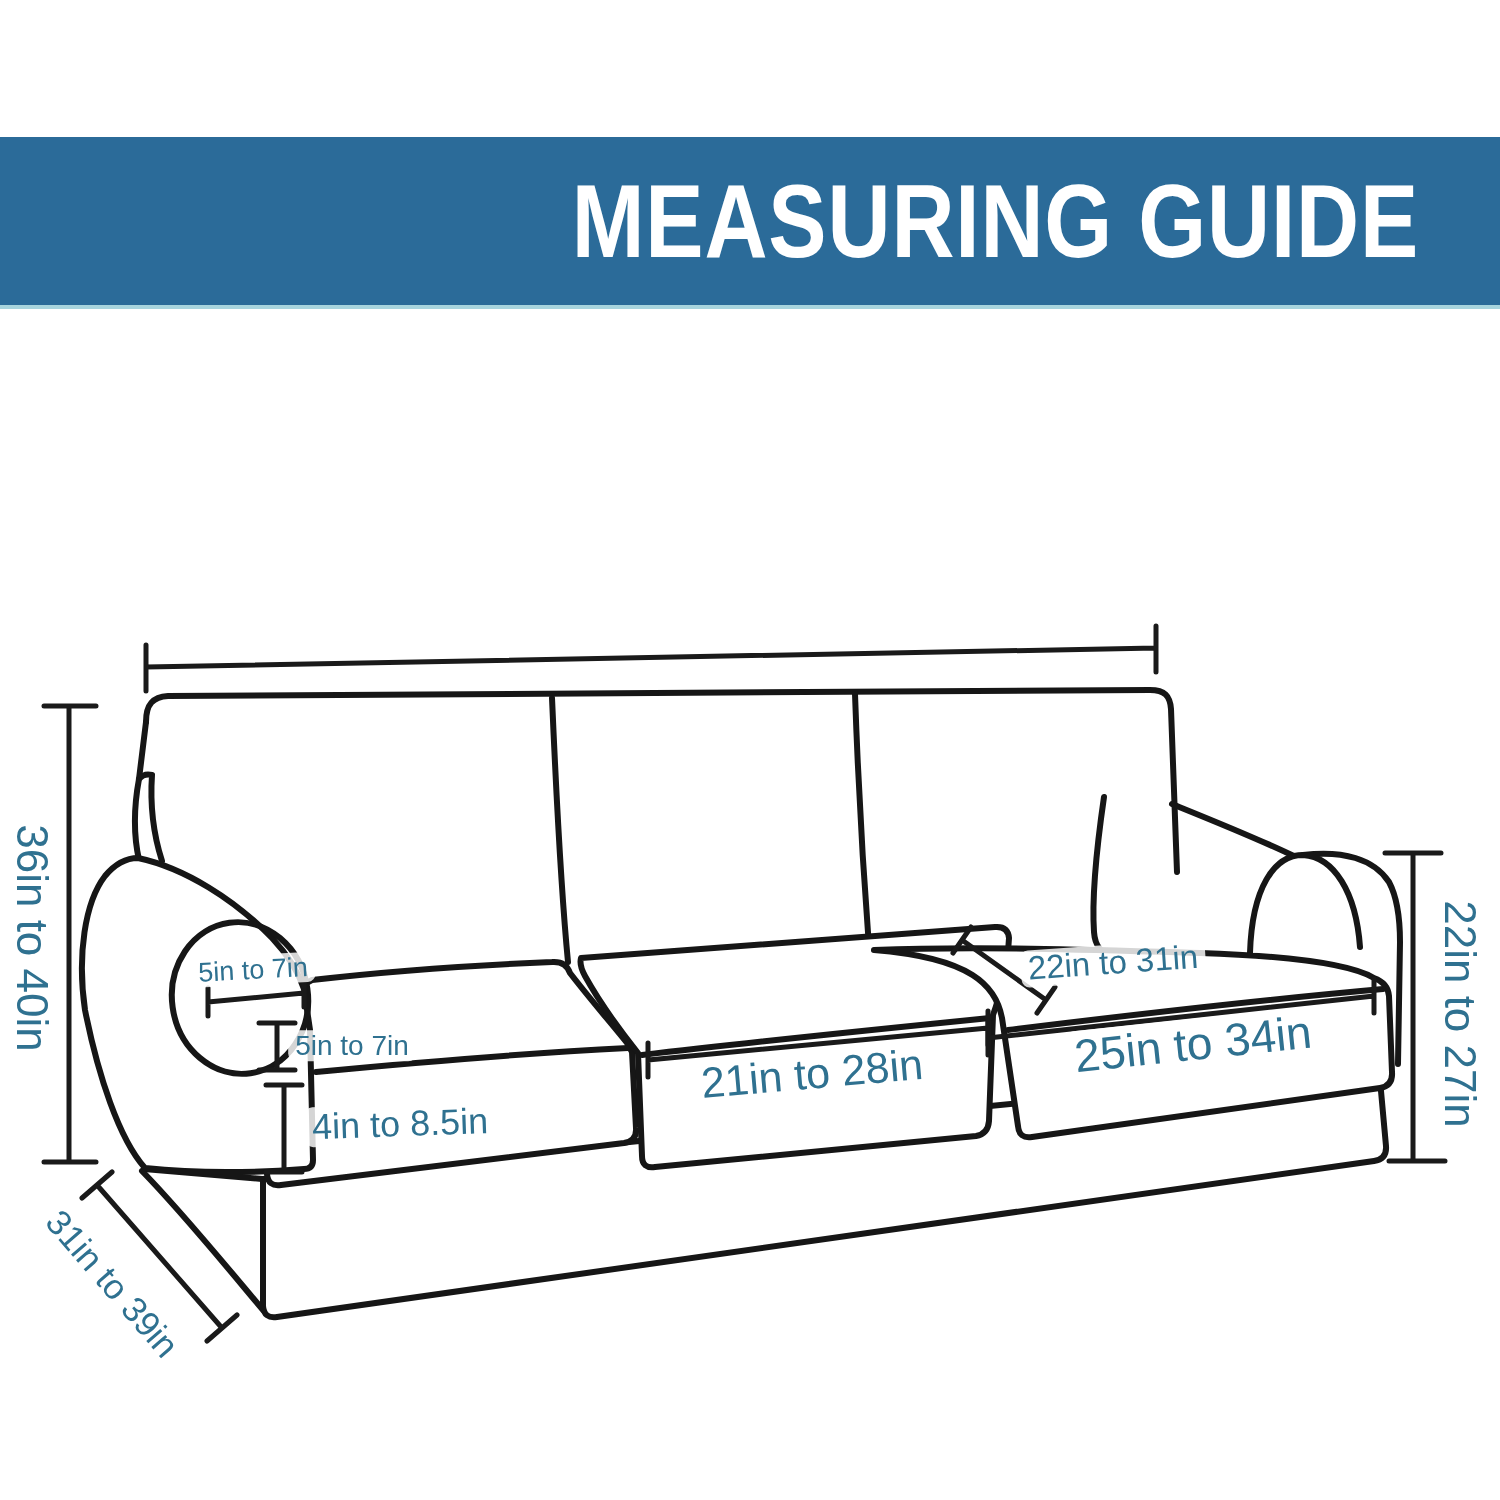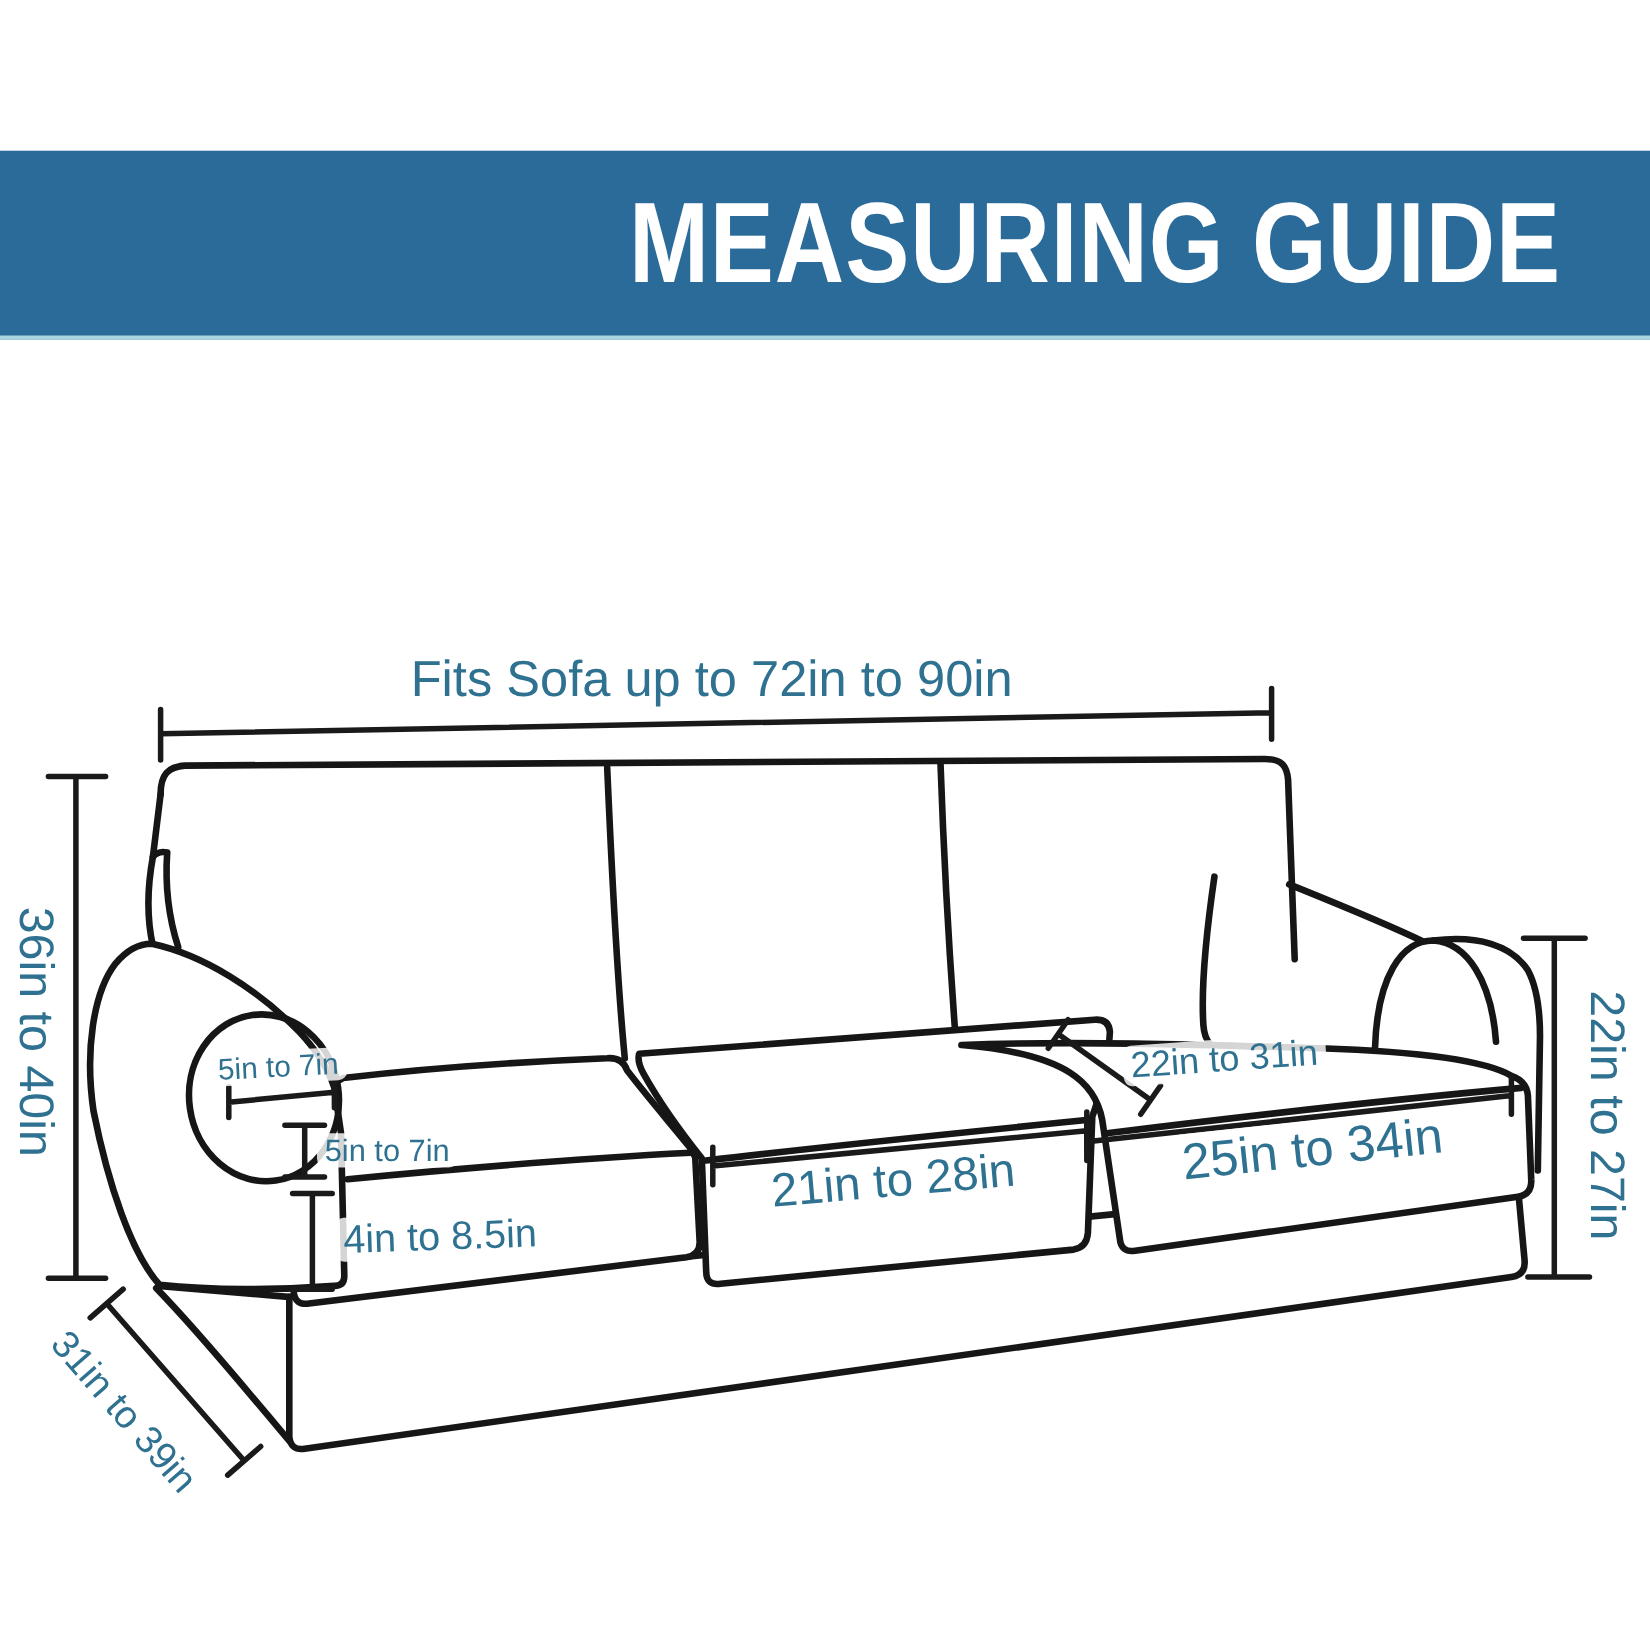--- a/index.html
+++ b/index.html
@@ -101,21 +101,20 @@
         </g>
         <g>
           <path d="M 988,1038 L 1374,996 M 988,1021 L 988,1055 M 1374,979 L 1374,1013"></path>
         </g>
         <g>
           <path d="M 1413,853 L 1413,1161 M 1385,853 L 1441,853 M 1389,1161 L 1445,1161"></path>
         </g>
       </g>
     </svg>
 
-    <div class="lbl f46" style="left:647px;top:617px;">Fits Sofa up to 72in to 90in</div>
     <div class="lbl f44" style="left:32px;top:938px;transform:translate(-50%,-50%) rotate(90deg);">36in to 40in</div>
     <div class="lbl f44" style="left:1460px;top:1014px;transform:translate(-50%,-50%) rotate(90deg);">22in to 27in</div>
     <div class="lbl f35" style="left:112px;top:1284px;transform:translate(-50%,-50%) rotate(49deg);">31in to 39in</div>
     <div class="lbl f27" style="left:253px;top:970px;transform:translate(-50%,-50%) rotate(-3deg);">5in to 7in</div>
     <div class="lbl f28" style="left:352px;top:1046px;">5in to 7in</div>
     <div class="lbl f36" style="left:400px;top:1124px;transform:translate(-50%,-50%) rotate(-2deg);">4in to 8.5in</div>
     <div class="lbl f43" style="left:812px;top:1074px;transform:translate(-50%,-50%) rotate(-5deg);">21in to 28in</div>
     <div class="lbl f33" style="left:1113px;top:963px;transform:translate(-50%,-50%) rotate(-4deg);">22in to 31in</div>
     <div class="lbl f46" style="left:1193px;top:1044px;transform:translate(-50%,-50%) rotate(-6deg);">25in to 34in</div>
 

